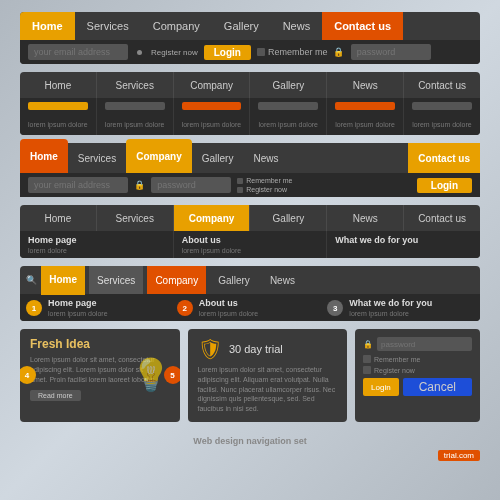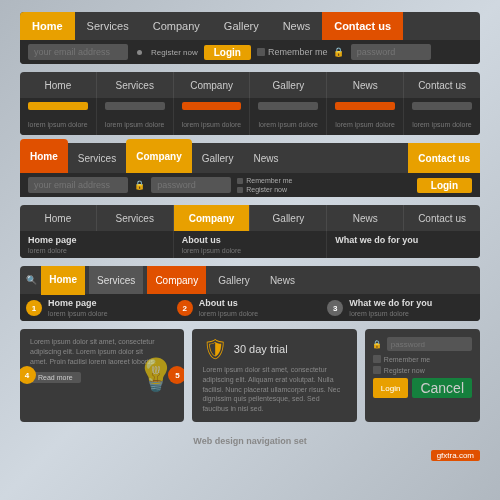--- a/index.html
+++ b/index.html
@@ -525,26 +525,26 @@
     .form-btn-login {
       background: #e8a000;
       color: #fff;
       border: none;
       border-radius: 2px;
       padding: 2px 8px;
       font-size: 8px;
       cursor: pointer;
     }
     .form-btn-cancel {
-      background: #15803d;
+      background: #1d4ed8;
       color: #ccc;
       border: none;
       border-radius: 2px;
-      padding: 2px 8px;
-      font-size: 14px;
+      padding: 2px 16px;
+      font-size: 12px;
       cursor: pointer;
     }
 
     
     .watermark {
       width: 100%;
       text-align: center;
       font-weight: bold;
     }
     .watermark-text {
@@ -711,20 +711,21 @@
       </div>
     </div>
   </div>
 </div>
 
 <div class="cards-row">
 
   <div class="card-fresh">
     <div class="card-number-left">4</div>
     <div class="card-number-right">5</div>
+    <div class="card-fresh-title">Fresh Idea</div>
     <div class="card-fresh-text">Lorem ipsum dolor sit amet, consectetur adipiscing elit. Lorem ipsum dolor sit amet. Proin facilisi lorem laoreet lobortis.</div>
     <div class="card-fresh-btn">Read more</div>
     <div class="bulb-icon">💡</div>
   </div>
 
   <div class="card-trial">
     <div class="card-trial-header">
       <span class="shield-icon">🛡</span>
       <div class="card-trial-title">30 day trial</div>
     </div>
@@ -748,14 +749,14 @@
       <button class="form-btn-login">Login</button>
       <button class="form-btn-cancel">Cancel</button>
     </div>
   </div>
 </div>
 
 <div class="watermark">
   <span class="watermark-text">Web design navigation set</span>
 </div>
 <div class="gfxtra" style="width:100%;">
-  <span class="gfxtra-badge">gfxtra.com</span>
+  <span class="gfxtra-badge">trial.com</span>
 </div>
 
 </body></html>

